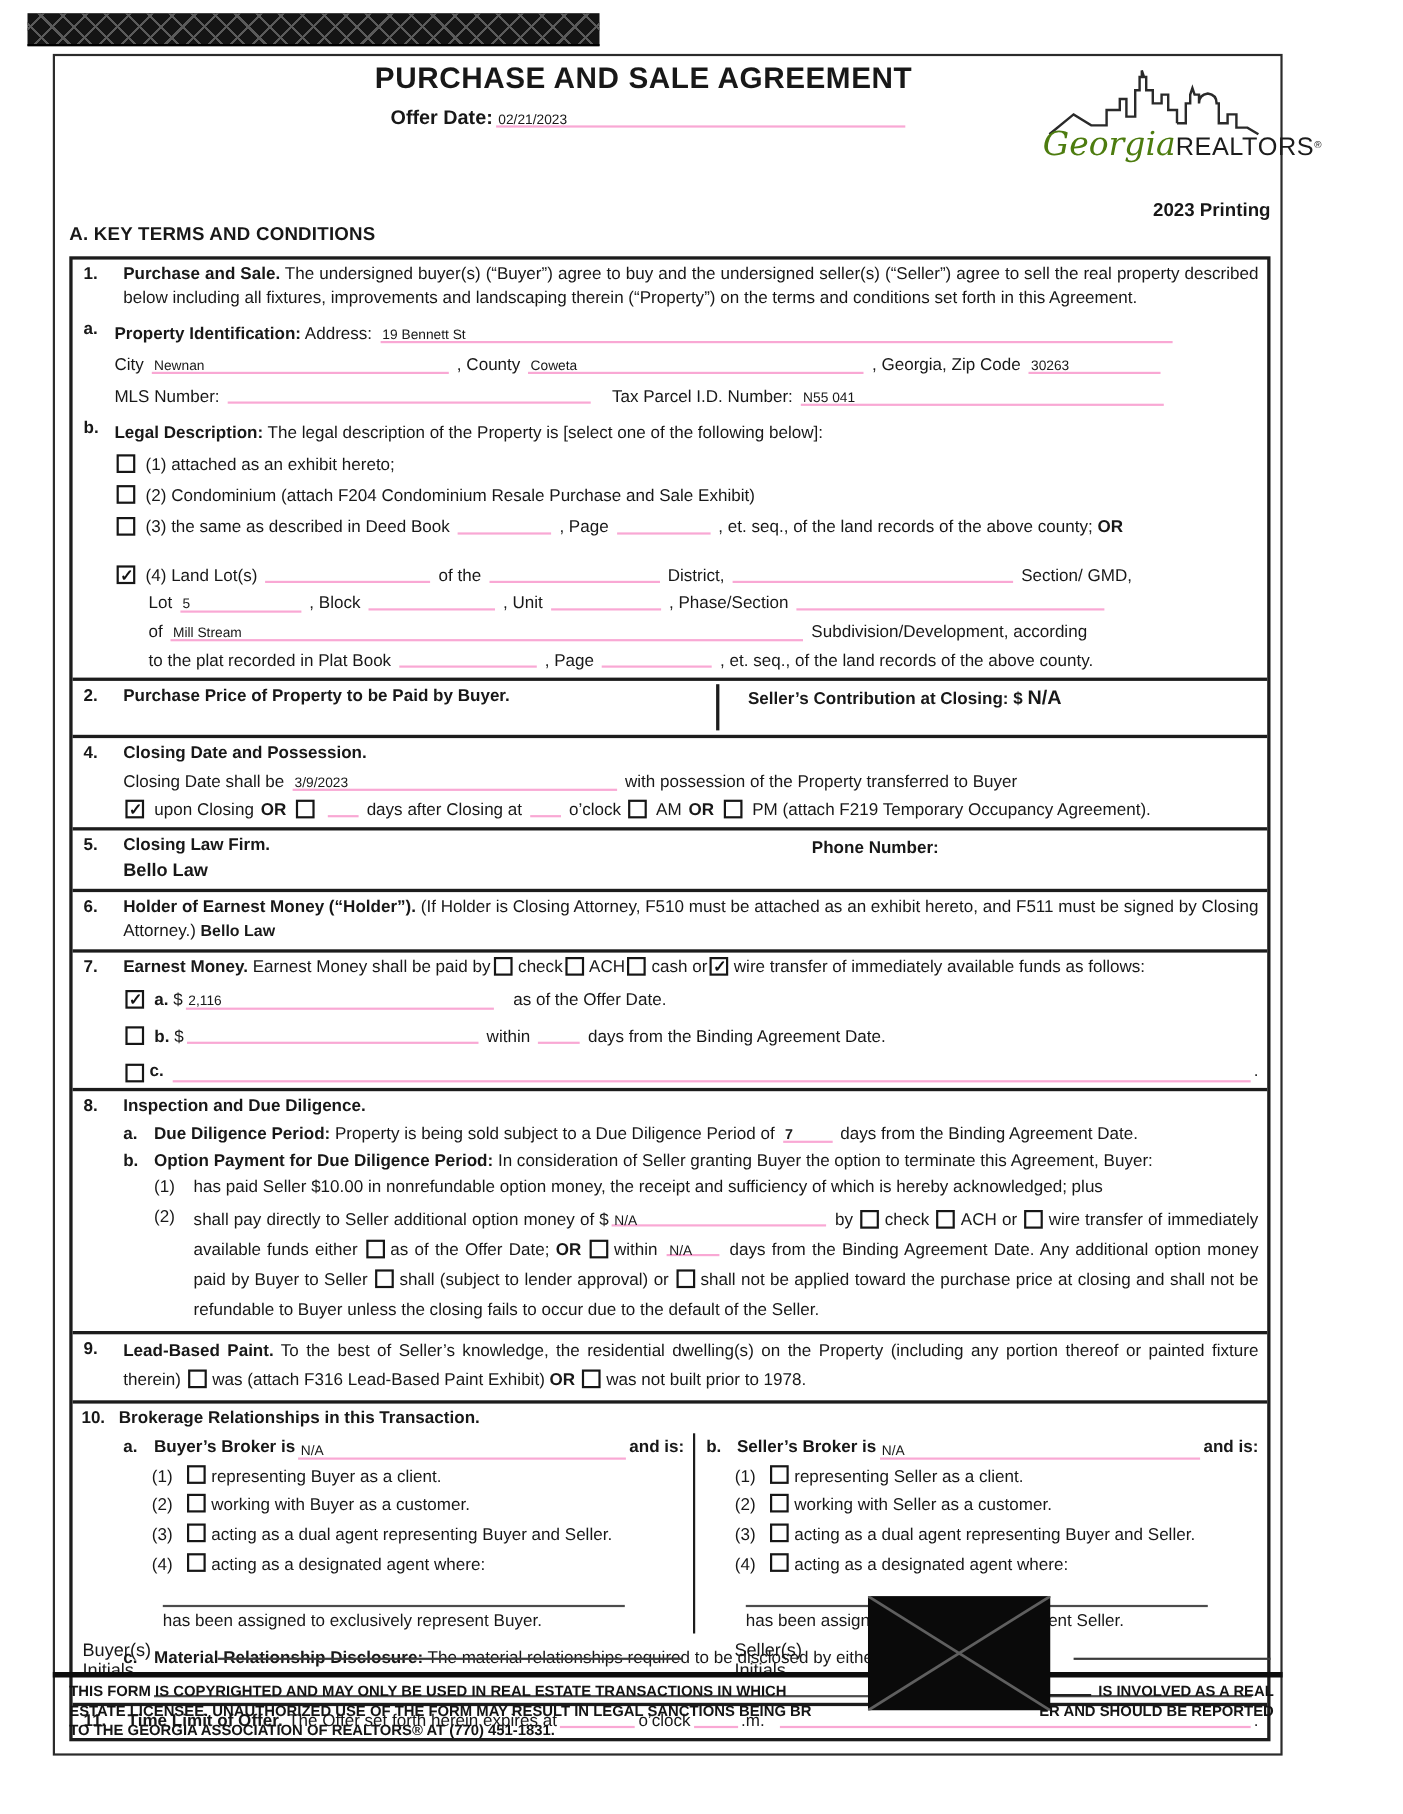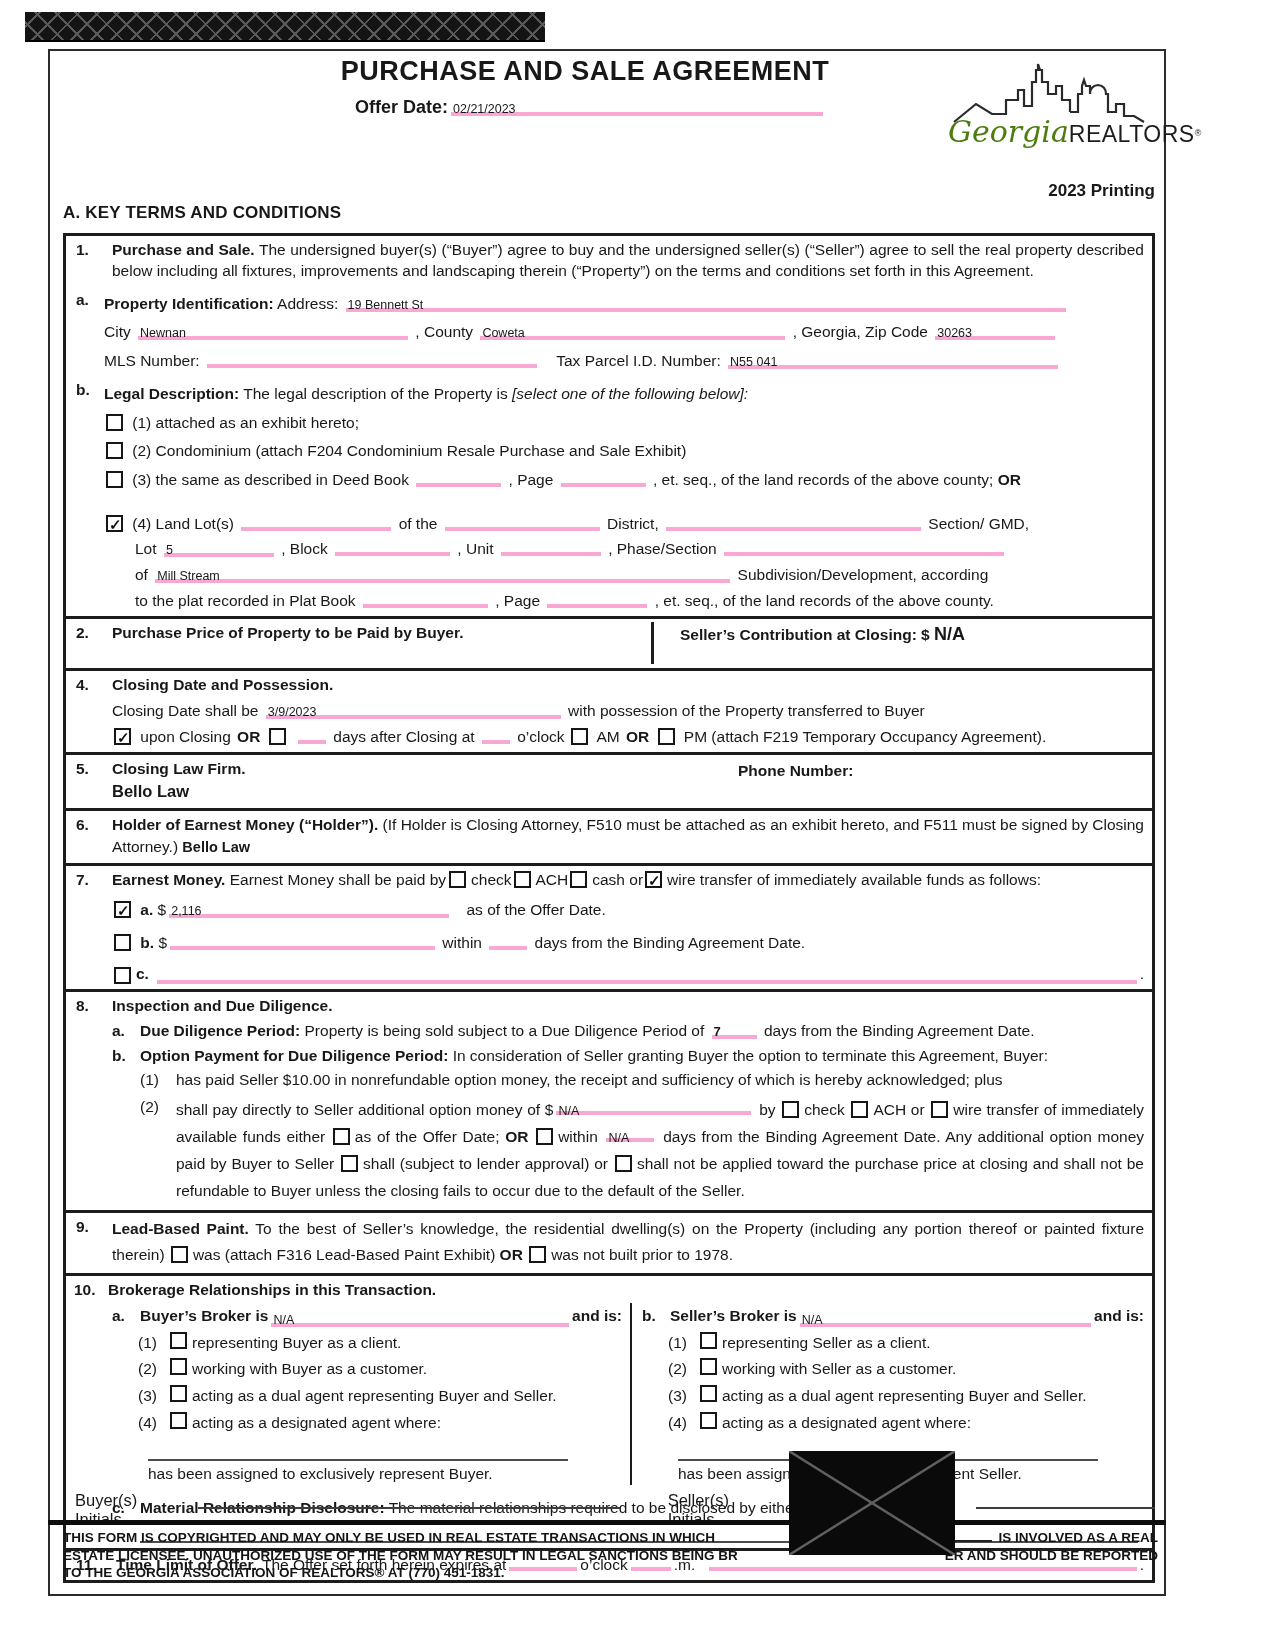--- a/index.html
+++ b/index.html
@@ -44,25 +44,25 @@
   .row { border-top:3px solid #1c1c1c; padding:3px 8px 5px 10px; position:relative; }
   .row:first-child { border-top:none; }
   .item { display:flex; }
   .inum { width:36px; font-weight:bold; flex:none; }
   .inum.r { padding-left:2px; }
   .ibody { flex:1; min-width:0; }
   .sub { display:flex; margin-top:3px; }
   .snum { width:28px; font-weight:bold; flex:none; }
   .sbody { flex:1; min-width:0; }
   b { font-weight:bold; }
-  .it { font-style:italic; }
+  .it { }
   .just { text-align:justify; }
 
   
-  .fill { display:inline-block; border-bottom:4px solid #f9a8d4; height:17px; vertical-align:-2px; margin:0 3px; }
+  .fill { display:inline-block; border-bottom:2px solid #f9a8d4; height:17px; vertical-align:-2px; margin:0 3px; }
   .fill .val { font-size:12.5px; position:relative; top:-2px; left:2px; white-space:nowrap; }
   .fill .valb { font-size:13px; font-weight:bold; position:relative; top:-2px; left:2px; white-space:nowrap; }
 
   
   .cb { display:inline-block; width:17px; height:17px; border:2px solid #161616; vertical-align:-3px;
         margin:0 5px 0 2px; position:relative; background:#fff; flex:none; }
   .cb.checked::after { content:"✓"; position:absolute; left:1px; top:-3px; font-size:15px; font-weight:bold; color:#111; }
 
   .ln { margin-top:4px; }
   .lg { margin-top:7px; }

